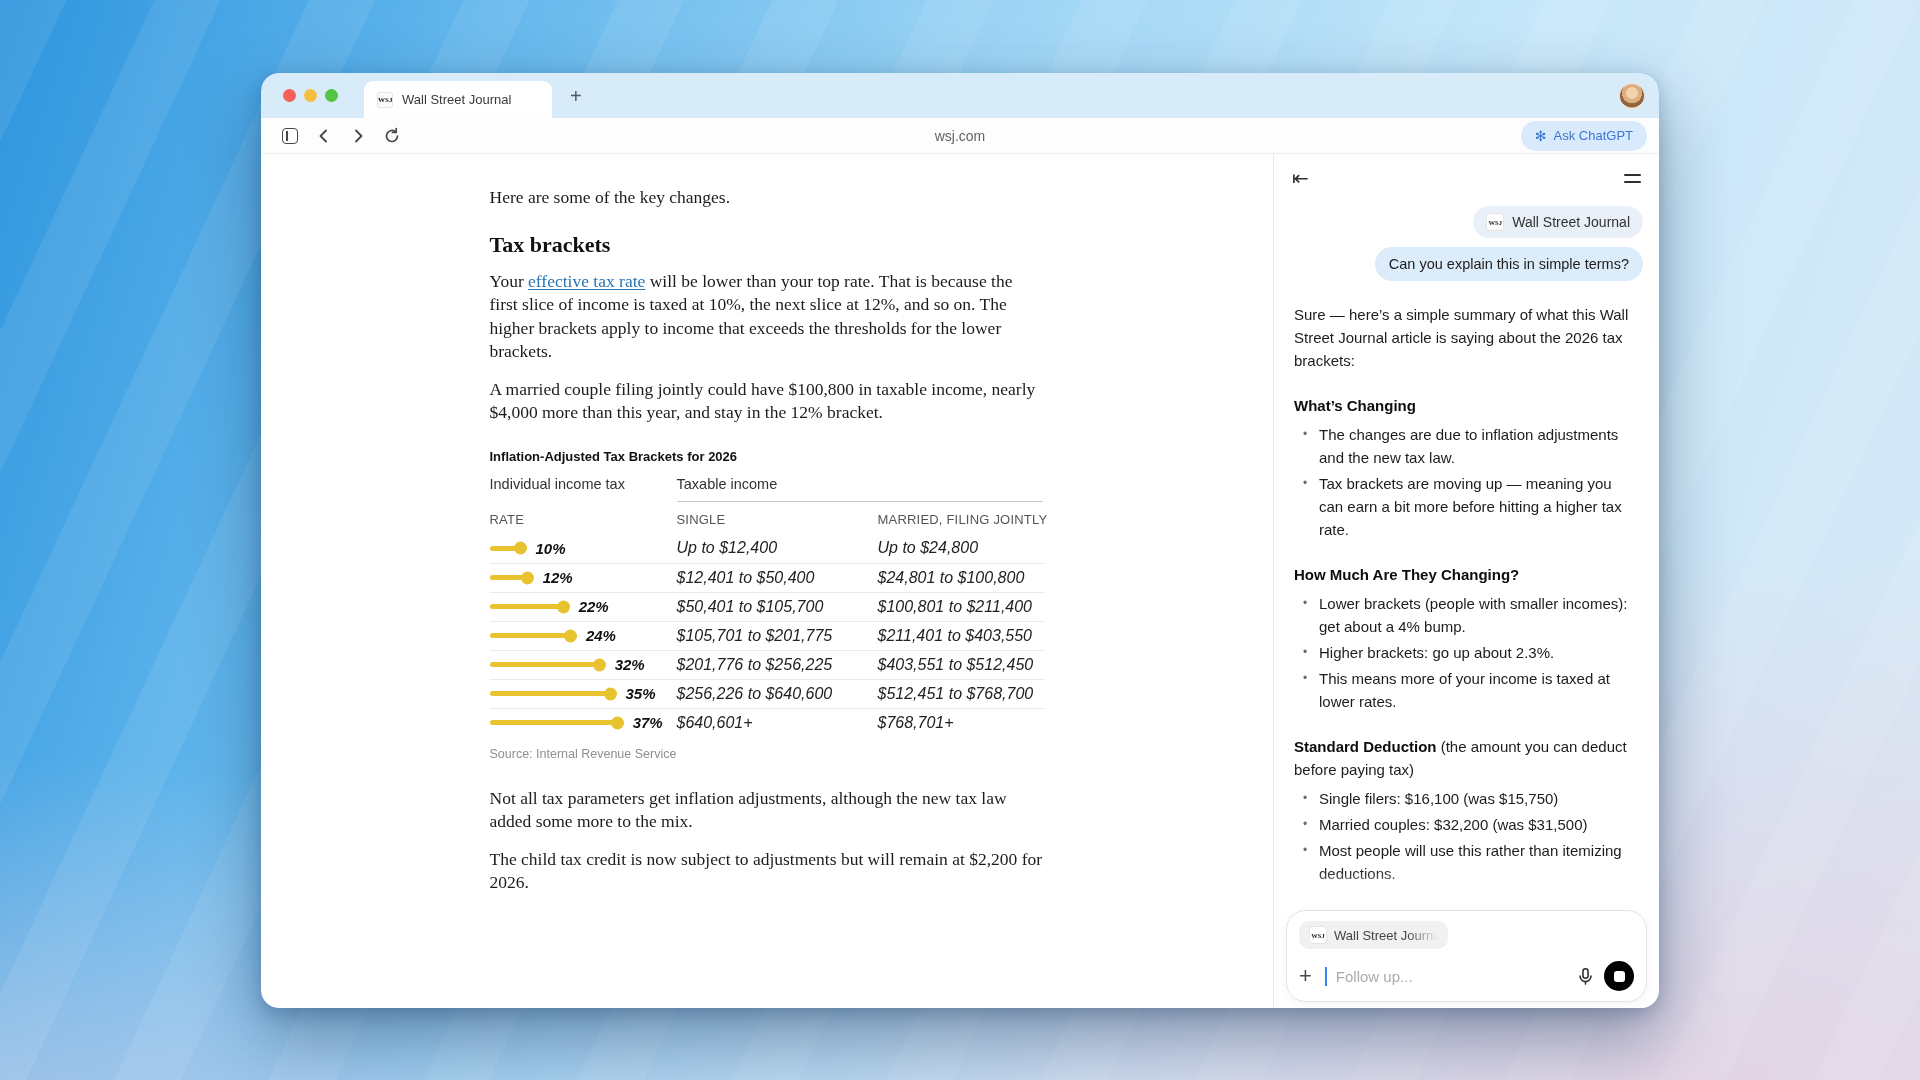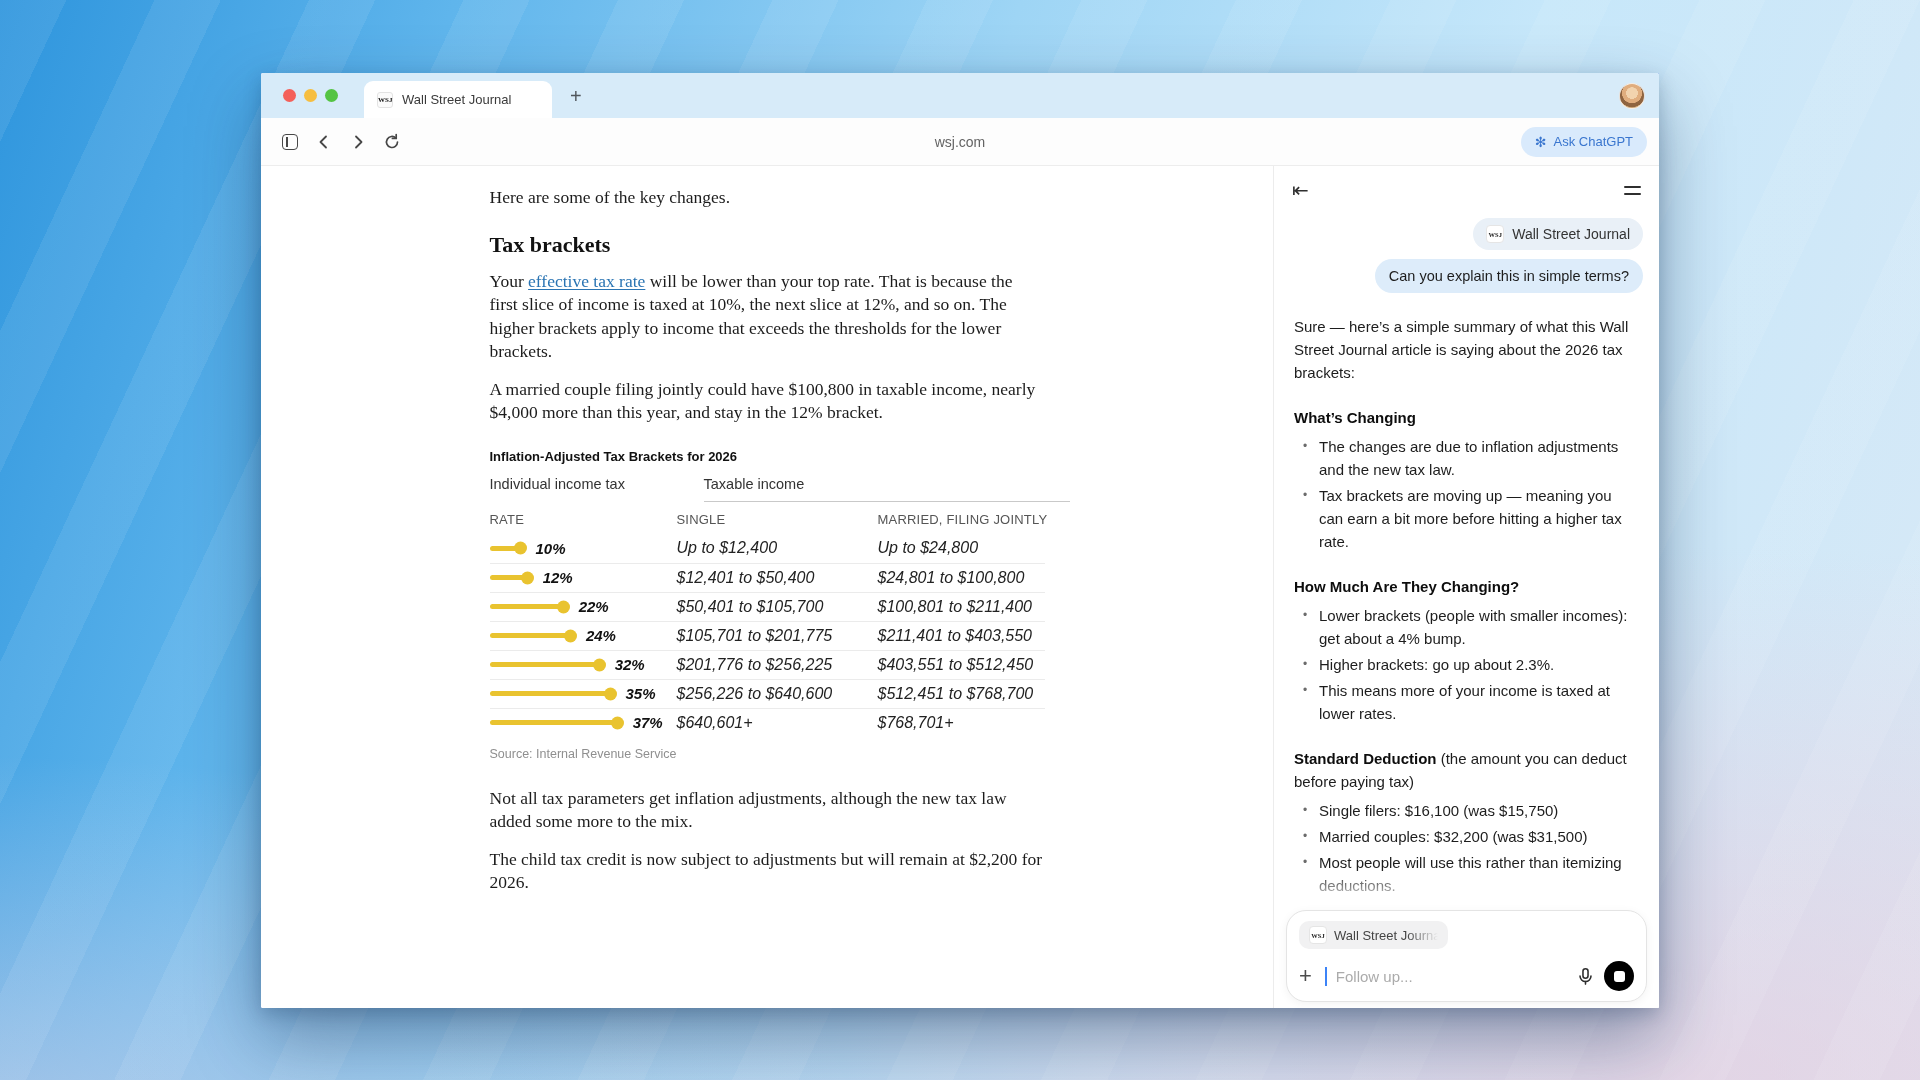--- a/index.html
+++ b/index.html
@@ -12,21 +12,21 @@
       linear-gradient(108deg, #2e95dd 0%, #5fb5ec 20%, #9ed5f5 45%, #c6e7fa 68%, #d9e9f6 100%);
     position: relative;
   }
   .streaks { position:absolute; inset:0;
     background: repeating-linear-gradient(115deg, rgba(255,255,255,.08) 0 60px, rgba(255,255,255,0) 60px 140px);
   }
 
   
   .window {
     position:absolute; left:261px; top:73px; width:1398px; height:935px;
-    border-radius:1px; overflow:hidden; background:#1d4ed8;
+    border-radius:18px; overflow:hidden; background:#1d4ed8;
     box-shadow: 0 30px 70px rgba(8,40,80,.40), 0 6px 18px rgba(8,40,80,.22);
     display:flex; flex-direction:column;
   }
 
   
   .tabbar { height:45px; background:#d7ebf9; display:flex; align-items:flex-end; flex:none; }
   .traffic { display:flex; gap:8px; align-self:center; margin-left:22px; }
   .tl { width:13px; height:13px; border-radius:50%; }
   .tl.red { background:#f4605a; } .tl.yellow { background:#f6be40; } .tl.green { background:#54c443; }
   .tab {
@@ -40,43 +40,43 @@
   }
   .tab-title { font-size:13px; color:#3a3a3a; white-space:nowrap; }
   .newtab { align-self:center; margin-left:18px; font-size:20px; color:#50565c; line-height:1; }
   .avatar {
     align-self:center; margin-left:auto; margin-right:14px; width:26px; height:26px; border-radius:50%;
     background: radial-gradient(circle at 50% 38%, #f2d3ae 0 30%, #e0ad7e 31% 52%, #8f6440 53% 72%, #caa06e 73% 100%);
     border:1px solid rgba(255,255,255,.8);
   }
 
   
-  .toolbar { height:48px; background:#fdfdfd; border-bottom:1px solid #ededed;
+  .toolbar { height:36px; background:#fdfdfd; border-bottom:1px solid #ededed;
     display:flex; align-items:center; padding:0 12px; position:relative; flex:none; }
   .nav-ic { width:26px; height:26px; display:grid; place-items:center; margin:0 4px; color:#474747; }
   .panel-box { width:16px; height:16px; border:1.6px solid #474747; border-radius:4px; position:relative; }
   .panel-box::after { content:''; position:absolute; left:3px; top:2px; bottom:2px; width:1.6px; background:#474747; }
   .url { position:absolute; left:50%; transform:translateX(-50%); font-size:14px; color:#636363; }
   .ask-btn { margin-left:auto; height:30px; padding:0 14px; border-radius:16px; background:#d9eafc;
     color:#3a76cf; font-size:13px; font-weight:500; display:flex; align-items:center; gap:7px; }
   .openai-logo { font-size:14px; line-height:1; }
 
   
   .content { flex:1; display:flex; min-height:0; background:#fff; }
 
   
   .main { flex:1; overflow:hidden; font-family:"Liberation Serif", "DejaVu Serif", serif; }
-  .article { width:555px; margin:4px auto; padding-top:16px; color:#1c1c1c; }
+  .article { width:555px; margin:16px auto; padding-top:16px; color:#1c1c1c; }
   .article p { font-size:17.5px; line-height:23.5px; margin:0 0 14px; }
   .article h2 { font-size:22px; font-weight:700; margin:22px 0 12px; color:#111; }
   .article a { color:#2a74b3; text-decoration:underline; text-underline-offset:2px; }
 
   .chart { font-family:"Liberation Sans", "DejaVu Sans", sans-serif; margin-top:24px; }
   .chart-title { font-size:13px; font-weight:700; color:#111; margin-bottom:12px; }
-  .chart-hdr { display:grid; grid-template-columns:187px 366px; font-size:14.5px; color:#333;gap:27px; }
+  .chart-hdr { display:grid; grid-template-columns:187px 366px; font-size:14.5px; color:#333; }
   .tax-span { border-bottom:1px solid #c9c9c9; padding-bottom:9px; }
   .col-hdrs { display:grid; grid-template-columns:187px 201px 167px; font-size:13px; color:#555;
     margin-top:10px; padding-bottom:7px; letter-spacing:.2px; white-space:nowrap; }
   .trow { display:grid; grid-template-columns:187px 201px 167px; align-items:center; height:29px;
     font-size:16px; color:#222;font-style:italic; }
   .trow + .trow { border-top:1px solid #ebebeb; }
   .rate-cell { display:flex; align-items:center; }
   .bar { height:5px; background:#e9c32f; border-radius:3px; position:relative; flex:none; }
   .bar::after { content:''; position:absolute; right:-1px; top:50%; transform:translateY(-50%);
     width:13px; height:13px; border-radius:50%; background:#e9c32f; }

